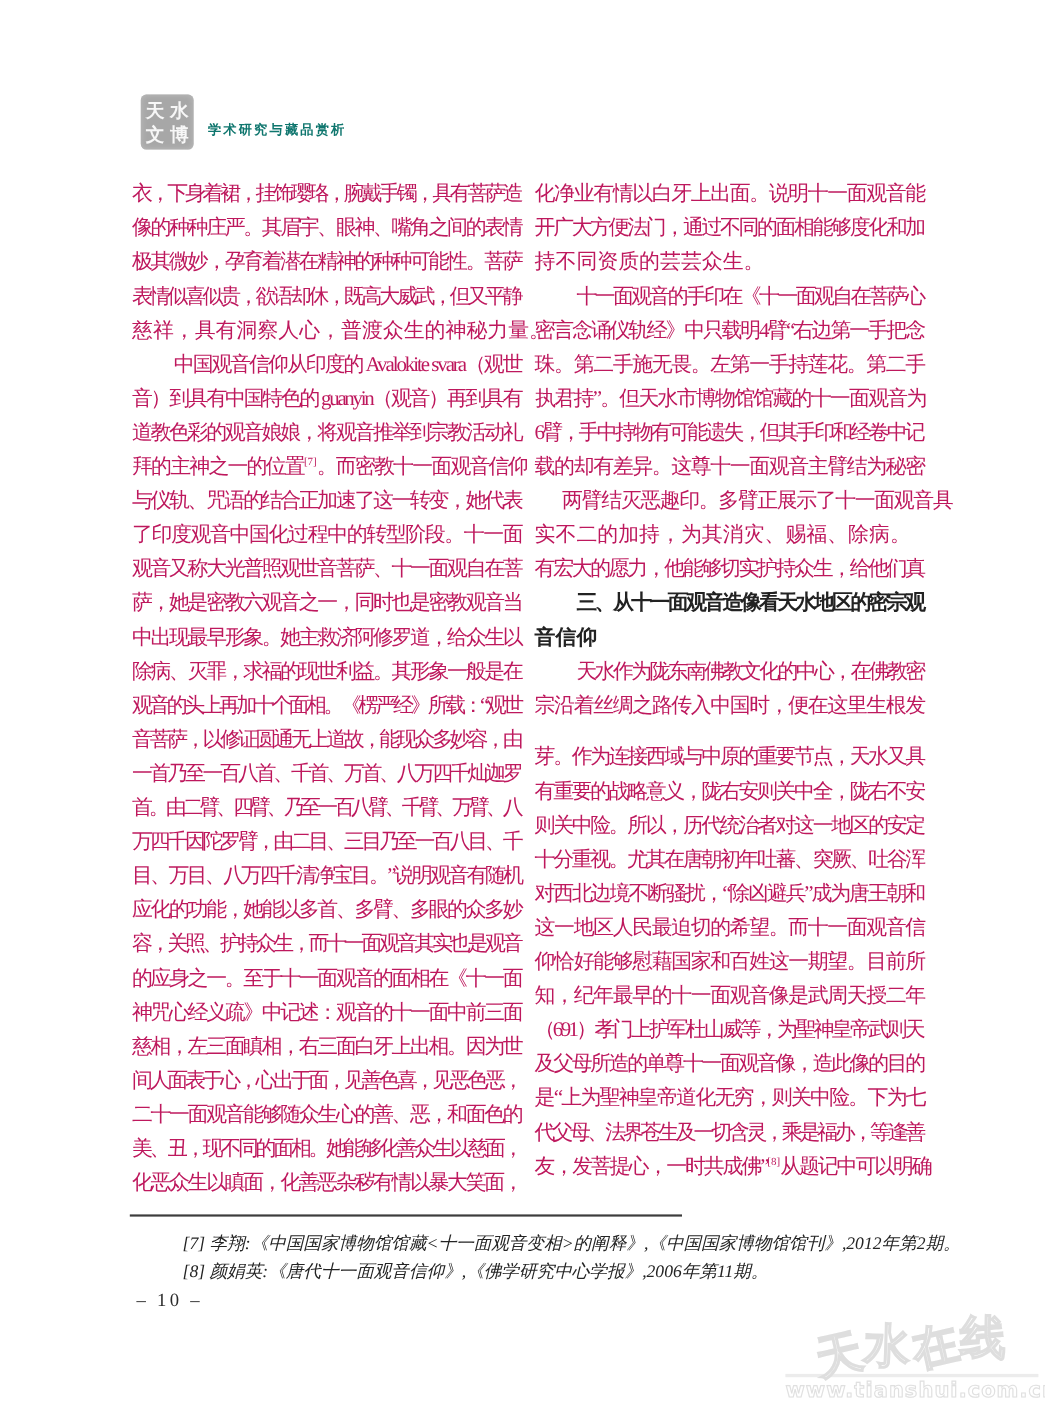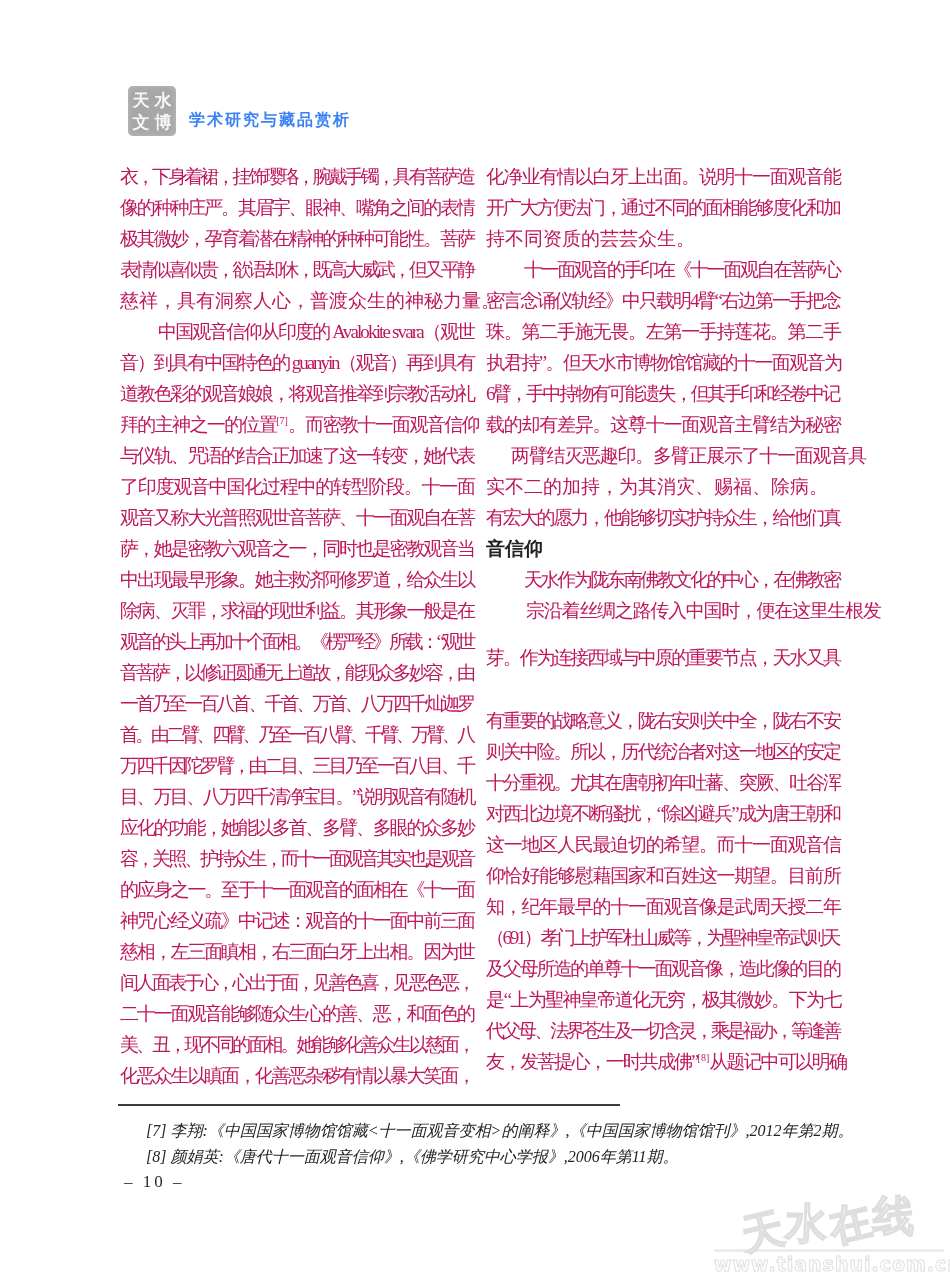--- a/index.html
+++ b/index.html
@@ -13,35 +13,35 @@
     position:absolute;left:128px;top:86px;width:48px;height:50px;
     background:#a7a7a7;border-radius:5px;box-sizing:border-box;padding:3px 2px;
     display:grid;grid-template-columns:1fr 1fr;place-items:center;
     box-shadow:inset 0 0 6px #bdbdbd;
   }
   .seal span{color:#f7f7f7;font-size:17px;font-weight:bold;line-height:1;
     font-family:"Liberation Serif","DejaVu Serif",serif;}
   .section-title{
     position:absolute;left:189px;top:110px;
     font-family:"Liberation Sans","DejaVu Sans",sans-serif;
-    font-size:16px;font-weight:700;color:#3b82f6;letter-spacing:2px;
+    font-size:12px;font-weight:700;color:#0f766e;letter-spacing:2px;
   }
   
   .columns{position:absolute;left:120px;top:161px;display:flex;gap:10px;}
   .col{width:356px;}
   .line{
     font-size:19px;height:31px;line-height:31px;white-space:nowrap;
     overflow:visible;color:#be185d;
   }
   .line.indent{text-indent:2em;}
   .line.bold{font-weight:700;font-family:"Liberation Sans","DejaVu Sans",sans-serif;color:#222;}
   .line sup{font-size:10px;line-height:0;vertical-align:super;letter-spacing:0;}
   
   .foot-rule{position:absolute;left:118px;top:1104px;width:502px;height:2px;background:#3c3c3c;}
-  .footnotes{position:absolute;left:146px;top:1118px;width:770px;}
+  .footnotes{position:absolute;left:166px;top:1118px;width:770px;}
   .footnote-line{font-size:16px;line-height:26px;color:#242424;font-style:italic;}
   .pageno{position:absolute;left:124px;top:1172px;font-size:17px;letter-spacing:3px;color:#2a2a2a;}
   
   .watermark{position:absolute;right:6px;bottom:4px;width:230px;text-align:center;
     transform:rotate(0deg);pointer-events:none;}
   .wm-text{
     font-family:"DejaVu Sans",sans-serif;font-weight:800;font-size:42px;line-height:1.1;
     color:#ffffff;-webkit-text-stroke:1.4px #dedede;text-shadow:0 0 1px #e8e8e8;
     transform:rotate(-5deg);letter-spacing:2px;white-space:nowrap;
   }
@@ -107,34 +107,35 @@
         <div class="line end">持不同资质的芸芸众生。</div>
         <div class="line indent" style="letter-spacing: -2.39px;">十一面观音的手印在《十一面观自在菩萨心</div>
         <div class="line" style="letter-spacing: -2px;">密言念诵仪轨经》中只载明4臂“右边第一手把念</div>
         <div class="line" style="letter-spacing: -1.26px;">珠。第二手施无畏。左第一手持莲花。第二手</div>
         <div class="line" style="letter-spacing: -1.6px; text-align: center;">执君持”。但天水市博物馆馆藏的十一面观音为</div>
         <div class="line" style="letter-spacing: -2.52px;">6臂，手中持物有可能遗失，但其手印和经卷中记</div>
         <div class="line" style="letter-spacing: -1.26px;">载的却有差异。这尊十一面观音主臂结为秘密</div>
         <div class="line" style="letter-spacing: -1.26px; margin-left: 25px;">两臂结灭恶趣印。多臂正展示了十一面观音具</div>
         <div class="line end">实不二的加持，为其消灾、赐福、除病。</div>
         <div class="line" style="letter-spacing: -2.15px;">有宏大的愿力，他能够切实护持众生，给他们真</div>
+        <div class="line indent bold" style="letter-spacing: -2.39px;">三、从十一面观音造像看天水地区的密宗观</div>
         <div class="line end bold">音信仰</div>
         <div class="line indent" style="letter-spacing: -2.39px;">天水作为陇东南佛教文化的中心，在佛教密</div>
-        <div class="line" style="letter-spacing: -1.26px; margin-left: 40px;">宗沿着丝绸之路传入中国时，便在这里生根发</div>
+        <div class="line" style="letter-spacing: -1.26px;">宗沿着丝绸之路传入中国时，便在这里生根发</div>
         <div class="line" style="letter-spacing: -2.15px; margin-top: 16px;">芽。作为连接西域与中原的重要节点，天水又具</div>
-        <div class="line" style="letter-spacing: -2.15px; margin-top: 32px;">有重要的战略意义，陇右安则关中全，陇右不安</div>
+        <div class="line" style="letter-spacing: -2.15px;">有重要的战略意义，陇右安则关中全，陇右不安</div>
         <div class="line" style="letter-spacing: -2.15px;">则关中险。所以，历代统治者对这一地区的安定</div>
         <div class="line" style="letter-spacing: -2.15px;">十分重视。尤其在唐朝初年吐蕃、突厥、吐谷浑</div>
         <div class="line" style="letter-spacing: -1.95px;">对西北边境不断骚扰，“除凶避兵”成为唐王朝和</div>
         <div class="line" style="letter-spacing: -1.26px;">这一地区人民最迫切的希望。而十一面观音信</div>
         <div class="line" style="letter-spacing: -1.26px;">仰恰好能够慰藉国家和百姓这一期望。目前所</div>
         <div class="line" style="letter-spacing: -1.26px;">知，纪年最早的十一面观音像是武周天授二年</div>
         <div class="line" style="letter-spacing: -2.41px;">（691）孝门上护军杜山威等，为聖神皇帝武则天</div>
         <div class="line" style="letter-spacing: -2.15px;">及父母所造的单尊十一面观音像，造此像的目的</div>
-        <div class="line" style="letter-spacing: -1.6px;">是“上为聖神皇帝道化无穷，极其微妙。下为七</div>
+        <div class="line" style="letter-spacing: -1.6px;">是“上为聖神皇帝道化无穷，则关中险。下为七</div>
         <div class="line" style="letter-spacing: -2.95px;">代父母、法界苍生及一切含灵，乘是福办，等逢善</div>
         <div class="line" style="letter-spacing: -1.91px;">友，发菩提心，一时共成佛”<sup>[8]</sup>从题记中可以明确</div>
       </div>
   </div>
 
   <div class="foot-rule"></div>
   <div class="footnotes">
       <div class="footnote-line">[7] 李翔:《中国国家博物馆馆藏&lt;十一面观音变相&gt;的阐释》,《中国国家博物馆馆刊》,2012年第2期。</div>
       <div class="footnote-line">[8] 颜娟英:《唐代十一面观音信仰》,《佛学研究中心学报》,2006年第11期。</div>
     </div>

